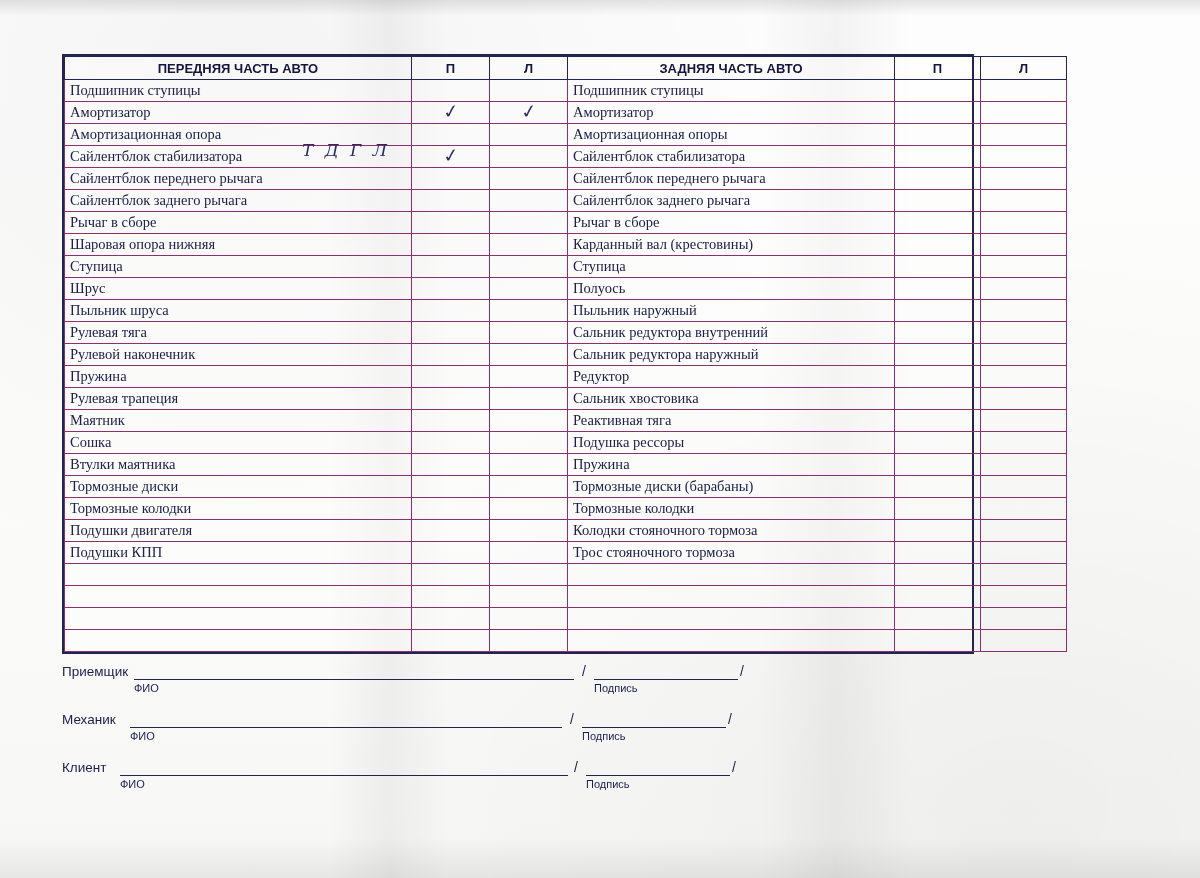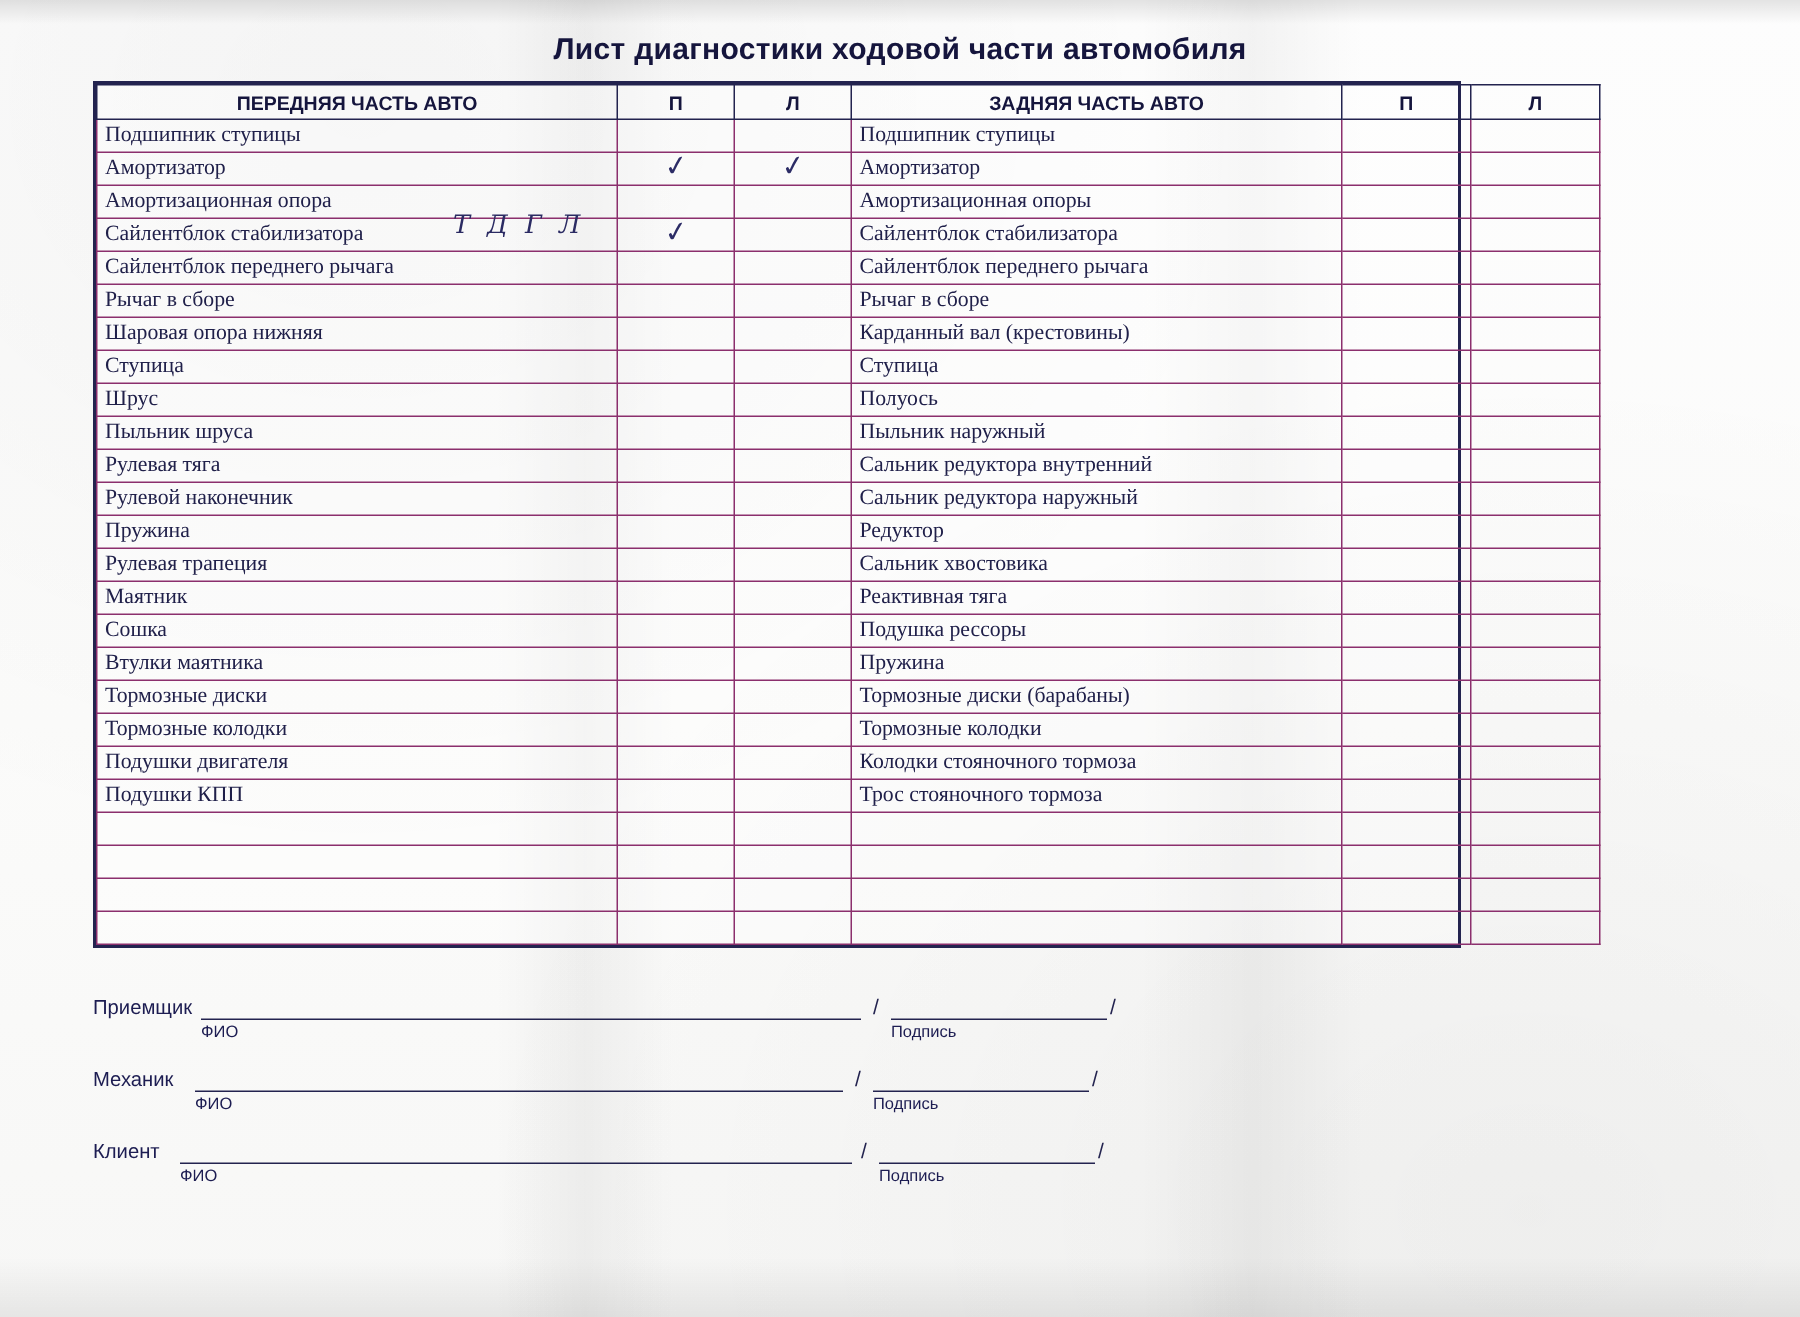--- a/index.html
+++ b/index.html
@@ -158,21 +158,20 @@
 </style>
 </head>
 <body>
 
 <div class="page">
   <div class="scan-shadow-top"></div>
   <div class="scan-shadow-bottom"></div>
   <div class="crease" style="left:330px; top:0; width:120px; height:878px;"></div>
   <div class="crease" style="left:760px; top:0; width:150px; height:878px;"></div>
 
-  <div class="title">Лист диагностики ходовой части автомобиля</div>
 
   <div class="sheet">
     <table class="diag">
       <colgroup>
         <col class="c-name">
           <col class="c-pl">
           <col class="c-pl">
         <col class="c-name2">
           <col class="c-pl2">
           <col class="c-pl2">
@@ -222,20 +221,28 @@
         </tr>
         <tr>
           <td>Сайлентблок переднего рычага</td>
           <td class="mark"><span class="tick"></span></td>
           <td class="mark"><span class="tick"></span></td>
           <td class="mid-div">Сайлентблок переднего рычага</td>
           <td class="mark"><span class="tick"></span></td>
           <td class="mark"><span class="tick"></span></td>
         </tr>
         <tr>
+          <td>Сайлентблок заднего рычага</td>
+          <td class="mark"><span class="tick"></span></td>
+          <td class="mark"><span class="tick"></span></td>
+          <td class="mid-div">Сайлентблок заднего рычага</td>
+          <td class="mark"><span class="tick"></span></td>
+          <td class="mark"><span class="tick"></span></td>
+        </tr>
+        <tr>
           <td>Рычаг в сборе</td>
           <td class="mark"><span class="tick"></span></td>
           <td class="mark"><span class="tick"></span></td>
           <td class="mid-div">Рычаг в сборе</td>
           <td class="mark"><span class="tick"></span></td>
           <td class="mark"><span class="tick"></span></td>
         </tr>
         <tr>
           <td>Шаровая опора нижняя</td>
           <td class="mark"><span class="tick"></span></td>

